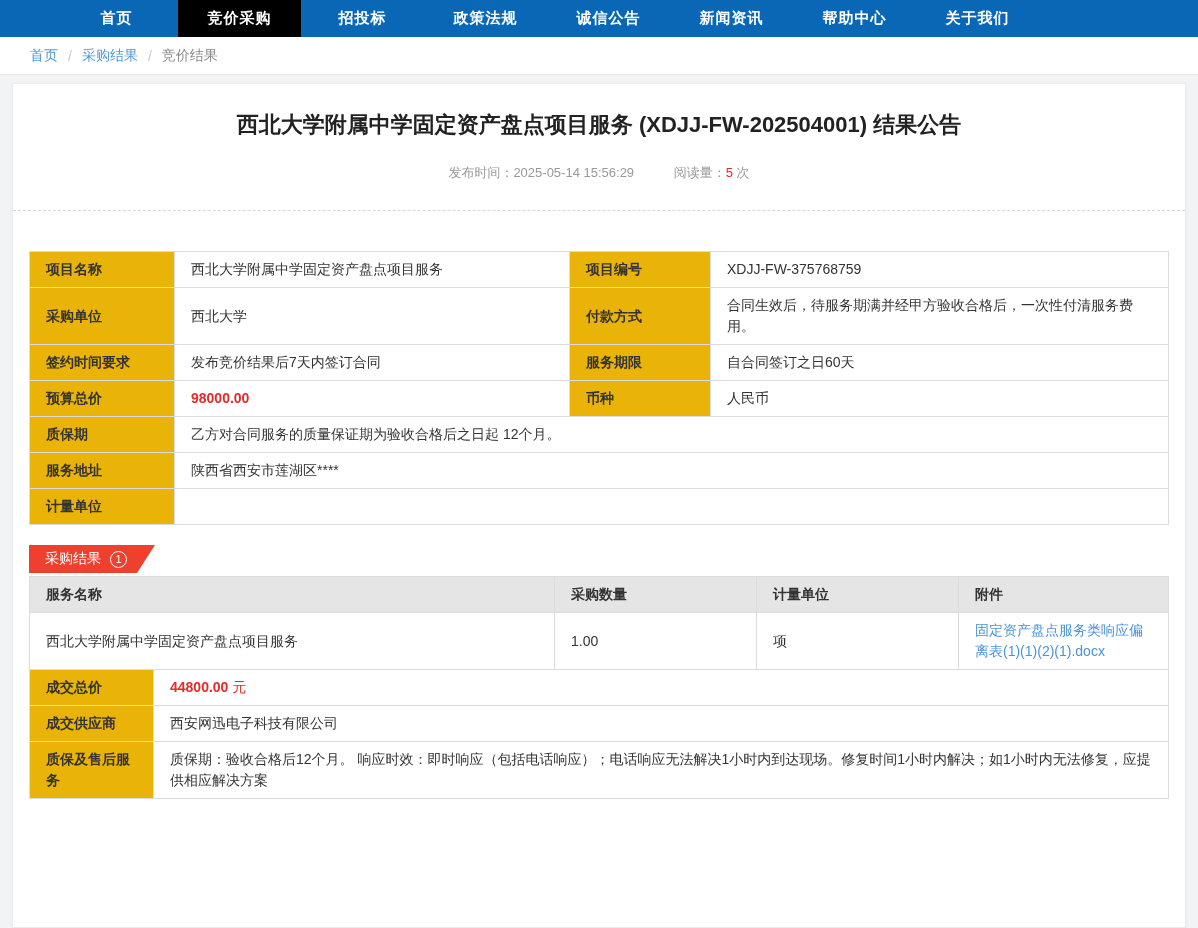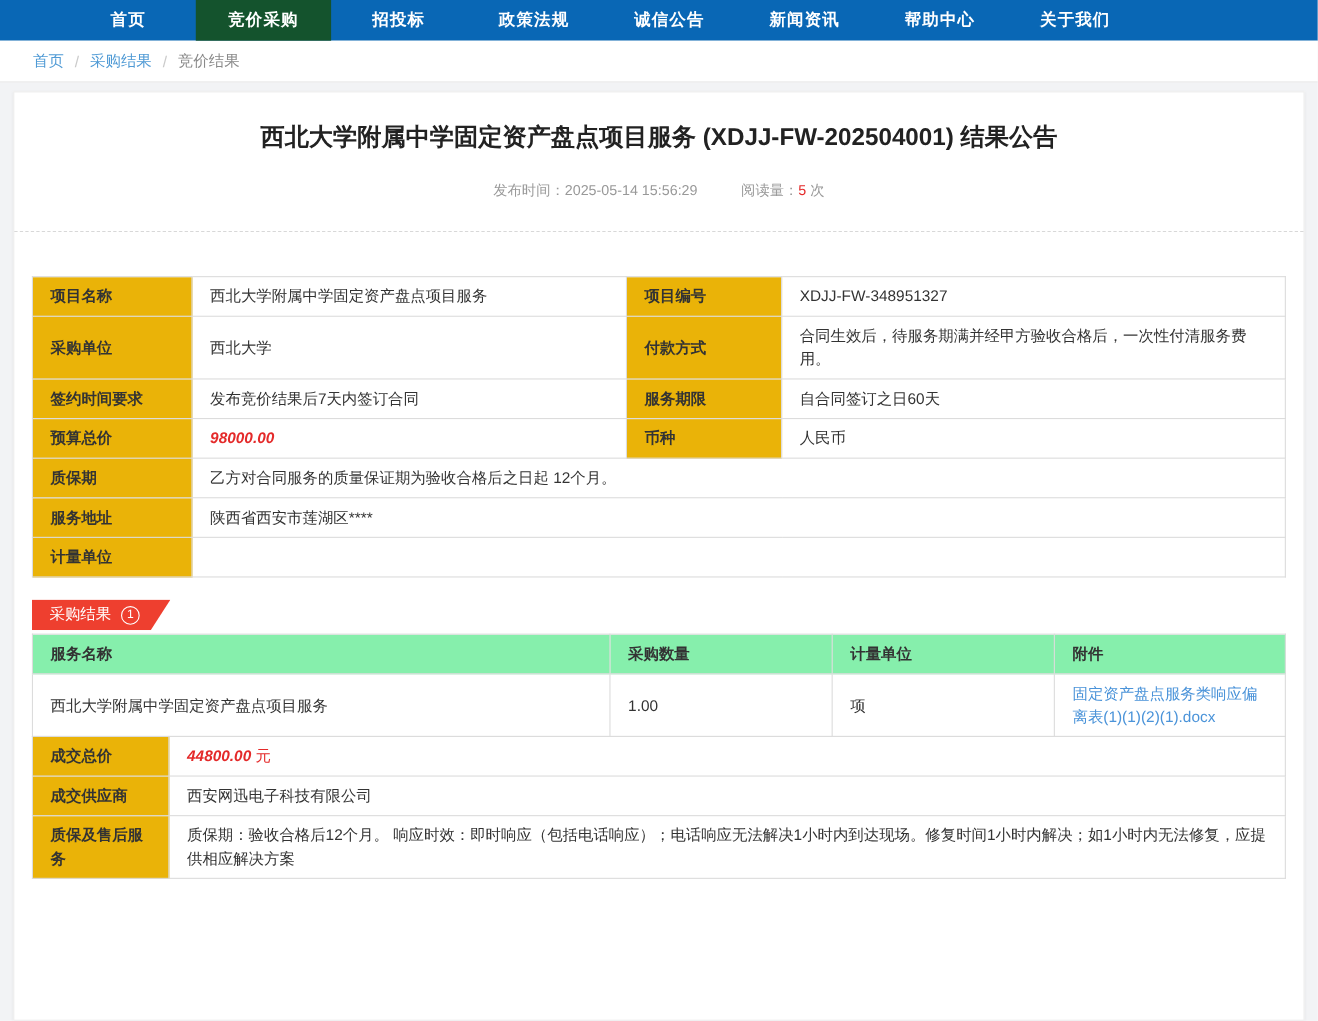--- a/index.html
+++ b/index.html
@@ -22,21 +22,21 @@
     width: 123px;
     display: flex;
     align-items: center;
     justify-content: center;
     color: #fff;
     font-size: 15px;
     font-weight: bold;
     text-decoration: none;
     letter-spacing: 1px;
   }
-  .topnav a.active { background: #14532d; }
+  .topnav a.active { background: #000000; }
   
   .crumbbar {
     height: 38px;
     background: #fff;
     border-bottom: 1px solid #e6e6e6;
     display: flex;
     align-items: center;
     padding-left: 30px;
     font-size: 14px;
   }
@@ -71,21 +71,21 @@
     border: 0;
     border-top: 1px dashed #d8d8d8;
     margin: 28px -16px 0 -16px;
   }
   
   table { border-collapse: collapse; width: 100%; font-size: 14px; table-layout: fixed; }
   td, th { border: 1px solid #dcdcdc; padding: 7px 16px; line-height: 21px; vertical-align: middle; text-align: left; word-break: break-all; }
   td.lbl { background: #eab308; font-weight: bold; color: #333; }
   .info-table { margin-top: 40px; }
   .info-table td { height: 36px; }
-  .red-strong { color: #e42a2a; font-weight: bold; font-style: italic; }
+  .red-strong { color: #e42a2a; font-weight: bold; }
   .red { color: #e42a2a; }
   
   .ribbon {
     margin-top: 20px;
     display: inline-flex;
     align-items: center;
     height: 28px;
     background: #ee3f2f;
     color: #fff;
     font-size: 14px;
@@ -97,21 +97,21 @@
     width: 17px; height: 17px;
     border: 1px solid #fff;
     border-radius: 50%;
     font-size: 11px;
     display: inline-flex;
     align-items: center;
     justify-content: center;
   }
   .result-table { margin-top: 3px; }
   .result-table th {
-    background: #86efac;
+    background: #e5e5e5;
     font-weight: bold;
     height: 34px;
   }
   .result-table td { height: 57px; }
   .result-table a { color: #4a93d9; text-decoration: none; }
   .summary-table { margin-top: -1px; }
   .summary-table td { height: 34px; }
 </style>
 </head>
 <body>
@@ -151,21 +151,21 @@
         <col style="width:145px">
         <col style="width:395px">
         <col style="width:141px">
         <col>
       </colgroup>
     <tbody>
         <tr>
       <td class="lbl">项目名称</td>
       <td>西北大学附属中学固定资产盘点项目服务</td>
       <td class="lbl">项目编号</td>
-      <td>XDJJ-FW-348951327</td>
+      <td>XDJJ-FW-375768759</td>
     </tr>
     <tr>
       <td class="lbl">采购单位</td>
       <td>西北大学</td>
       <td class="lbl">付款方式</td>
       <td>合同生效后，待服务期满并经甲方验收合格后，一次性付清服务费用。</td>
     </tr>
     <tr>
       <td class="lbl">签约时间要求</td>
       <td>发布竞价结果后7天内签订合同</td>

